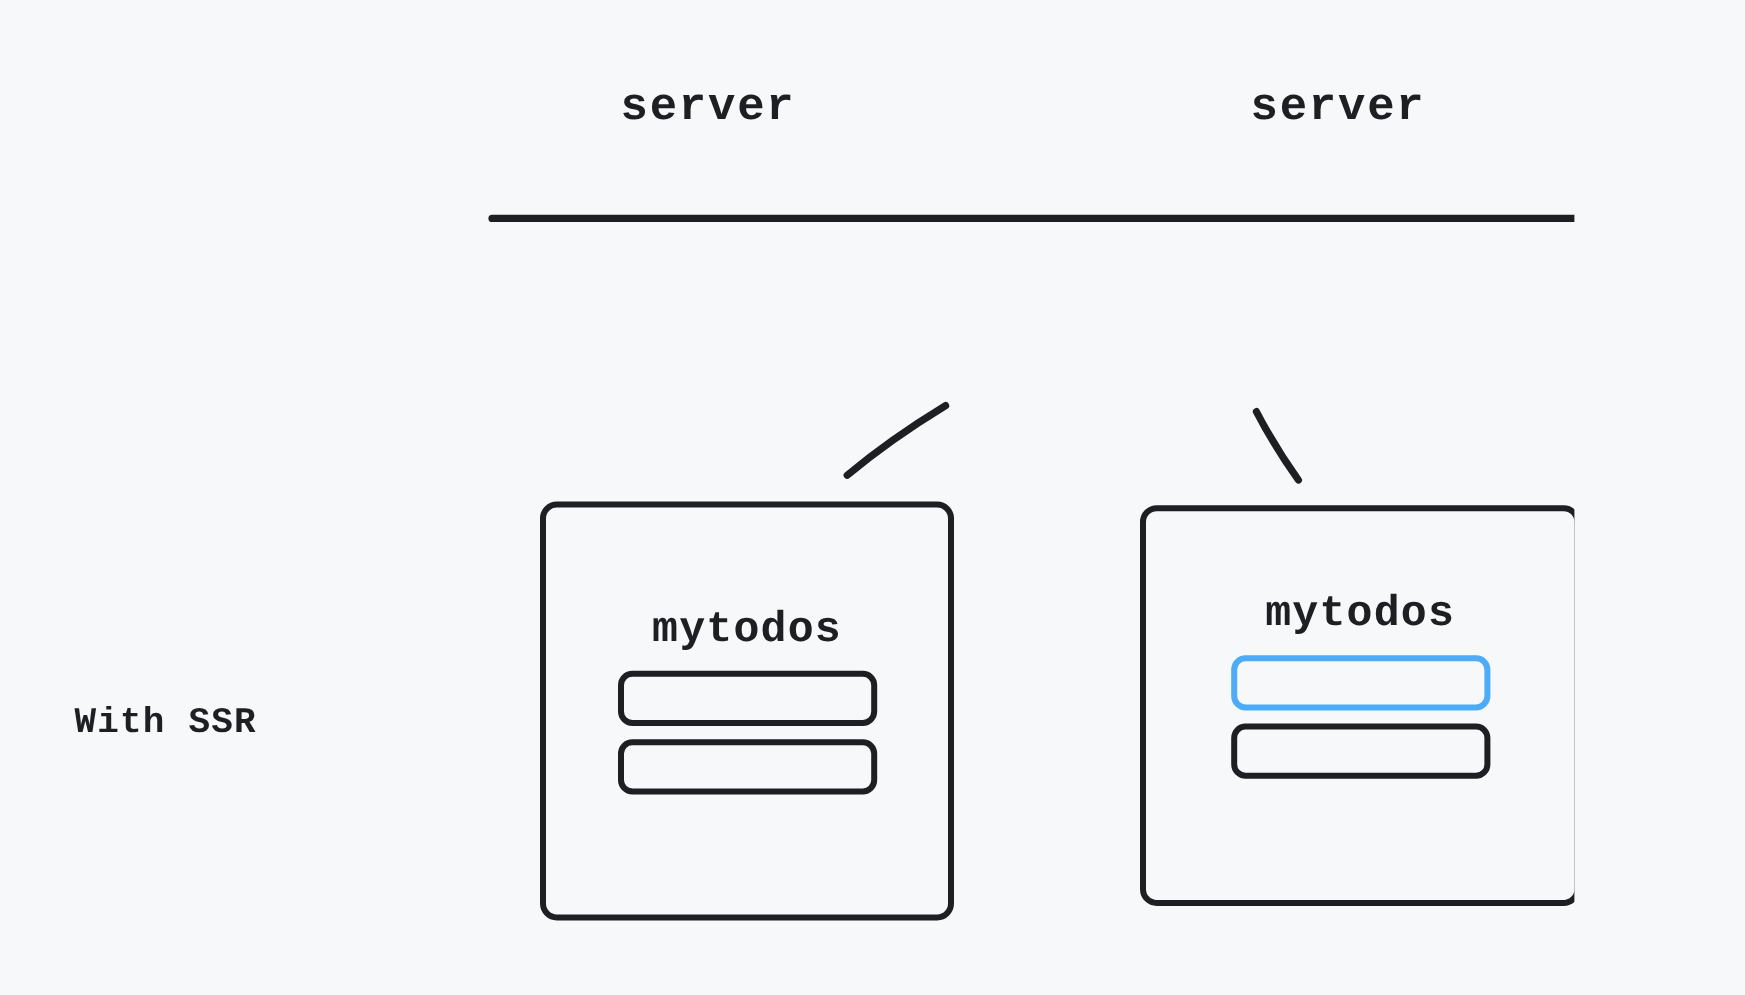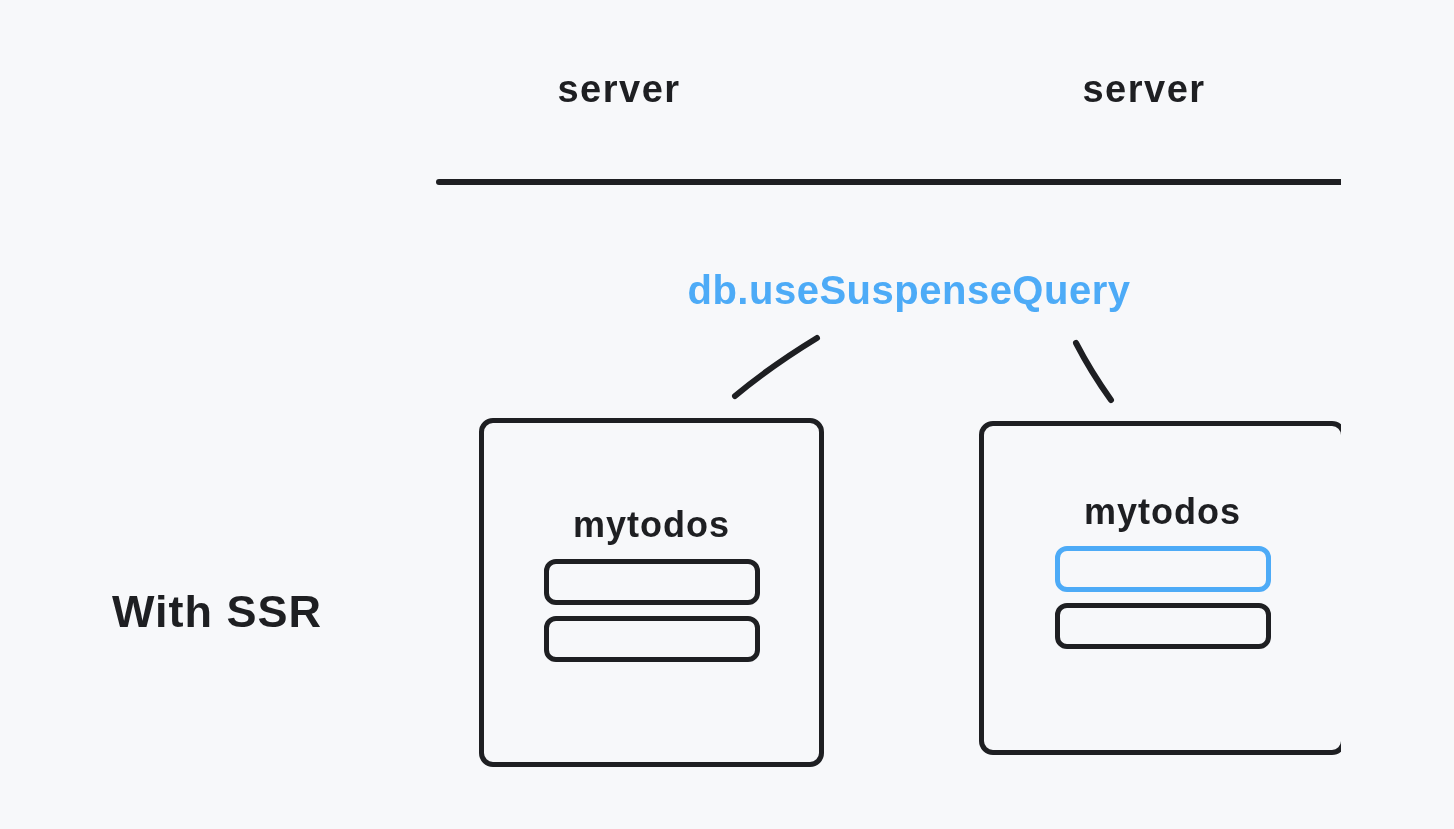--- a/index.html
+++ b/index.html
@@ -7,24 +7,23 @@
     --stroke: #1e1f22;
     --accent: #4dabf7;
   }
   * { box-sizing: border-box; }
   html, body { margin: 0; padding: 0; background: var(--background); }
   .canvas {
     position: relative;
     width: 1312px;
     height: 829px;
     background: var(--background);
-    font-family: Liberation Sans, sans-serif;
+    font-family: Liberation Mono, monospace;
     color: var(--stroke);
     overflow: hidden;
-    margin-left: 29px;
   }
   .col-label {
     position: absolute;
     top: 68px;
     font-size: 38px;
     font-weight: 700;
     letter-spacing: 1.5px;
     text-align: center;
     white-space: nowrap;
   }
@@ -93,38 +92,36 @@
     border: 5px solid var(--stroke);
     border-radius: 12px;
     background: transparent;
   }
   .todo-item.accent { border-color: var(--accent); }
   .row-label {
     position: absolute;
     left: 62px;
     top: 586px;
     width: 252px;
-    text-align: center;
-    font-size: 45px;
+    font-size: 30px;
     font-weight: 700;
     letter-spacing: 1px;
     white-space: nowrap;
   }
 </style>
 </head>
 <body>
 
 <div class="canvas">
 
   <div class="col-label server">server</div>
   <div class="col-label browser">server</div>
 
   <div class="divider"></div>
 
-  <div class="hook-label">db.useSuspenseQuery</div>
 
   <svg class="connectors" viewBox="0 0 1454 829" xmlns="http://www.w3.org/2000/svg">
     <path d="M 788 338 Q 742 366 706 396"></path>
     <path d="M 1047 343 Q 1062 372 1082 400"></path>
   </svg>
 
   <div class="app-box server">
     <div class="box-title">mytodos</div>
     <div class="todo-list">
         <div class="todo-item"></div>

